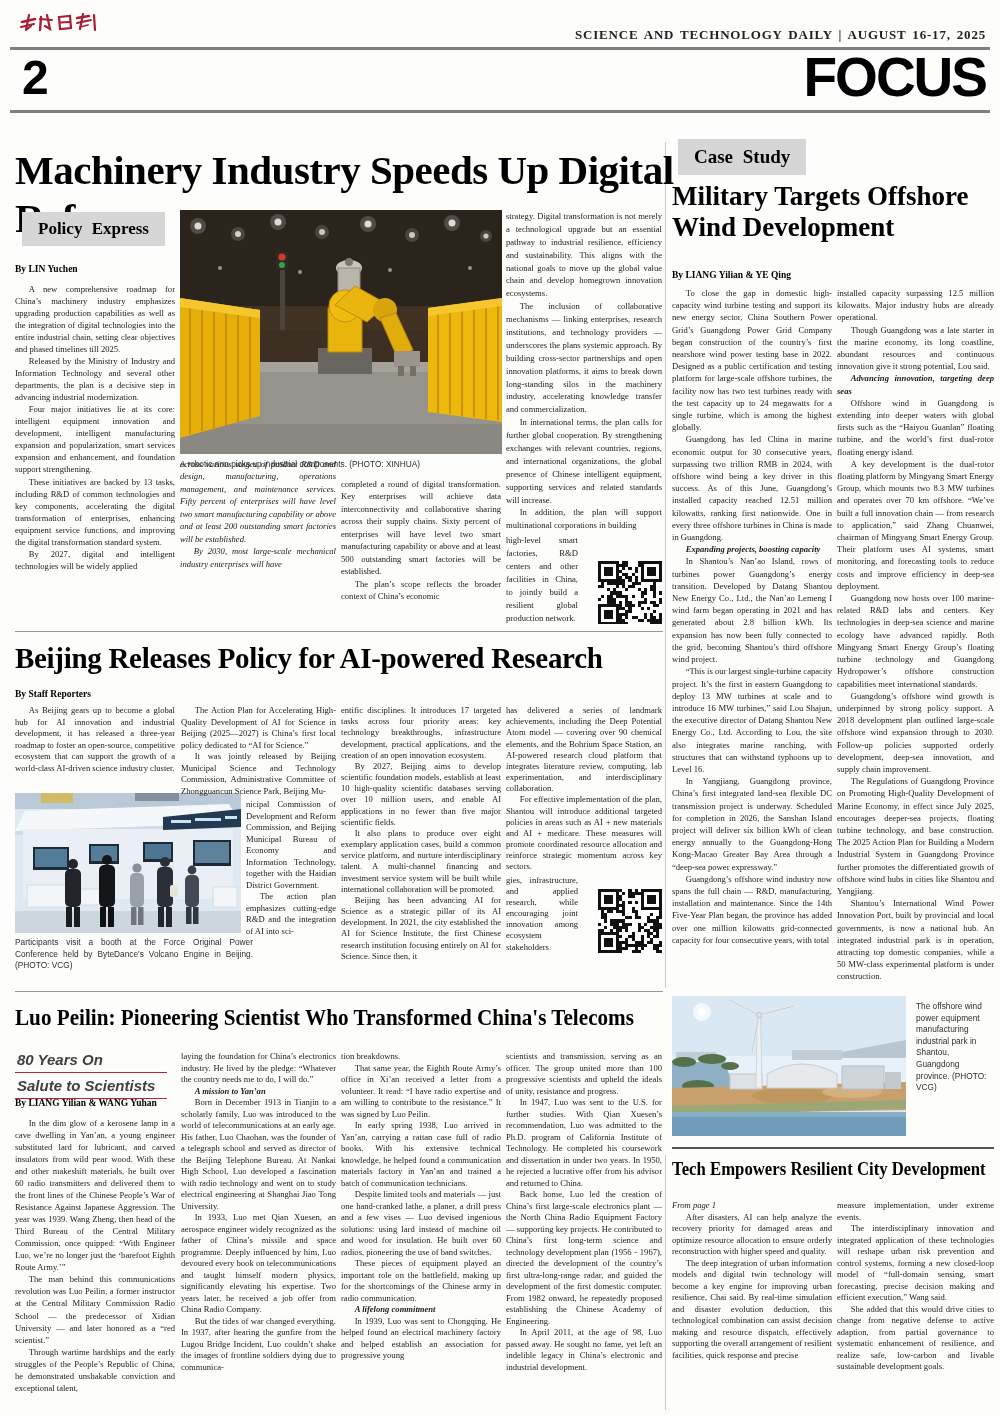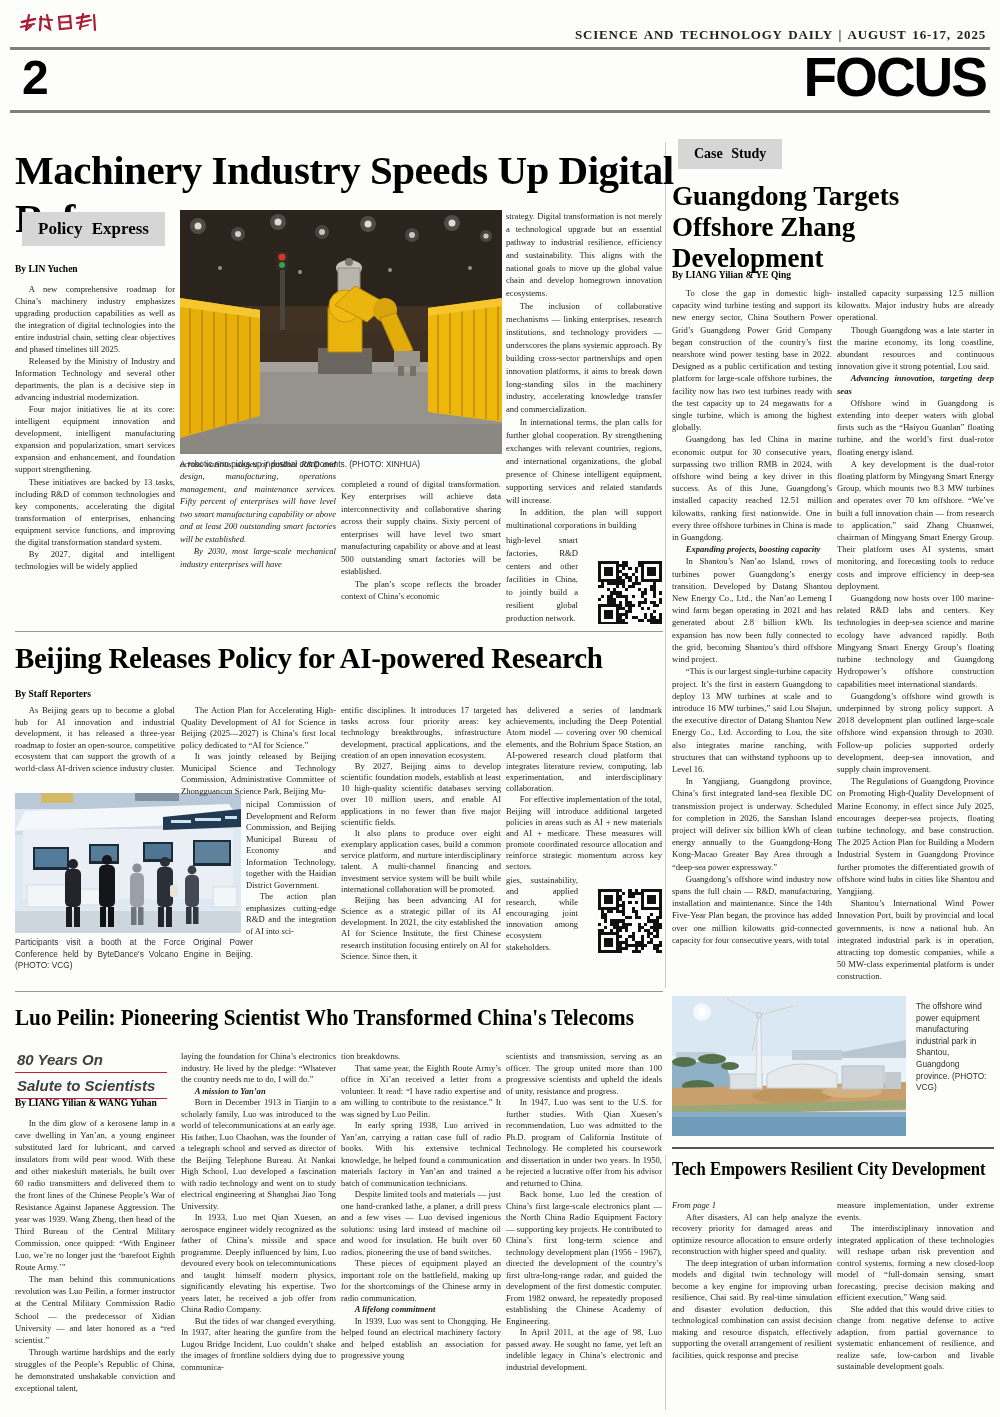--- a/index.html
+++ b/index.html
@@ -485,24 +485,24 @@
     </div>
   <div class="col" style="left:341px;top:705px;width:160px;height:280px;line-height:1.3;">
       <p class="noindent">entific disciplines. It introduces 17 targeted tasks across four priority areas: key technology breakthroughs, infrastructure development, practical applications, and the creation of an open innovation ecosystem.</p>
       <p>By 2027, Beijing aims to develop scientific foundation models, establish at least 10 high-quality scientific databases serving over 10 million users, and enable AI applications in no fewer than five major scientific fields.</p>
       <p>It also plans to produce over eight exemplary application cases, build a common service platform, and nurture interdisciplinary talent. A multi-channel financing and investment service system will be built while international collaboration will be promoted.</p>
       <p>Beijing has been advancing AI for Science as a strategic pillar of its AI development. In 2021, the city established the AI for Science Institute, the first Chinese research institution focusing entirely on AI for Science. Since then, it</p>
     </div>
   <div class="col" style="left:506px;top:705px;width:156px;height:280px;line-height:1.3;">
     <div>
         <p class="noindent">has delivered a series of landmark achievements, including the Deep Potential Atom model — covering over 90 chemical elements, and the Bohrium Space Station, an AI-powered research cloud platform that integrates literature review, computing, lab experimentation, and interdisciplinary collaboration.</p>
-        <p>For effective implementation of the total, Beijing will introduce additional targeted policies in areas such as AI + new materials and AI + medicare. These measures will promote coordinated resource allocation and reinforce strategic momentum across key sectors.</p>
+        <p>For effective implementation of the plan, Shantou will introduce additional targeted policies in areas such as AI + new materials and AI + medicare. These measures will promote coordinated resource allocation and reinforce strategic momentum across key sectors.</p>
       </div>
     <div class="qr-row">
-      <p class="noindent">gies, sustainability, and applied research, while encouraging joint innovation among ecosystem stakeholders.</p>
+      <p class="noindent">gies, infrastructure, and applied research, while encouraging joint innovation among ecosystem stakeholders.</p>
       <div class="qr">
           <svg xmlns="http://www.w3.org/2000/svg" viewBox="0 0 21 21" shape-rendering="crispEdges">
             <rect width="21" height="21" fill="#fff"></rect>
             <rect x="0" y="0" width="1" height="1" fill="#111"></rect>
             <rect x="1" y="0" width="1" height="1" fill="#111"></rect>
             <rect x="2" y="0" width="1" height="1" fill="#111"></rect>
             <rect x="3" y="0" width="1" height="1" fill="#111"></rect>
             <rect x="4" y="0" width="1" height="1" fill="#111"></rect>
             <rect x="5" y="0" width="1" height="1" fill="#111"></rect>
             <rect x="6" y="0" width="1" height="1" fill="#111"></rect>
@@ -734,22 +734,22 @@
             <rect x="13" y="20" width="1" height="1" fill="#111"></rect>
             <rect x="19" y="20" width="1" height="1" fill="#111"></rect>
             <rect x="20" y="20" width="1" height="1" fill="#111"></rect>
           </svg>
         </div>
     </div>
   </div>
 
   <div class="abs thinline" style="left:15px;top:991px;width:648px;height:1px;"></div>
 
-  <div class="abs" style="left:678px;top:139px;"><span class="kicker" style="font-size:14px;">Case Study</span></div>
-  <div class="abs headline cs-title" style="left:672px;top:181px;width:322px;font-size:27px;">Guangdong Targets Offshore Zhang Development</div>
+  <div class="abs" style="left:678px;top:139px;"><span class="kicker" style="font-size:19px;">Case Study</span></div>
+  <div class="abs headline cs-title" style="left:672px;top:181px;width:322px;font-size:27px;">Military Targets Offshore Wind Development</div>
   <div class="abs byline" style="left:672px;top:270px;">By LIANG Yilian &amp; YE Qing</div>
   <div class="col lh142" style="left:672px;top:287px;width:160px;height:700px;">
       <p>To close the gap in domestic high-capacity wind turbine testing and support its new energy sector, China Southern Power Grid’s Guangdong Power Grid Company began construction of the country’s first nearshore wind power testing base in 2022. Designed as a public certification and testing platform for large-scale offshore turbines, the facility now has two test turbines ready with the test capacity up to 24 megawatts for a single turbine, which is among the highest globally.</p>
       <p>Guangdong has led China in marine economic output for 30 consecutive years, surpassing two trillion RMB in 2024, with offshore wind being a key driver in this success. As of this June, Guangdong’s installed capacity reached 12.51 million kilowatts, ranking first nationwide. One in every three offshore turbines in China is made in Guangdong.</p>
       <p class="subhead">Expanding projects, boosting capacity</p>
       <p>In Shantou’s Nan’ao Island, rows of turbines power Guangdong’s energy transition. Developed by Datang Shantou New Energy Co., Ltd., the Nan’ao Lemeng I wind farm began operating in 2021 and has generated about 2.8 billion kWh. Its expansion has now been fully connected to the grid, becoming Shantou’s third offshore wind project.</p>
       <p>“This is our largest single-turbine capacity project. It’s the first in eastern Guangdong to deploy 13 MW turbines at scale and to introduce 16 MW turbines,” said Lou Shajun, the executive director of Datang Shantou New Energy Co., Ltd. According to Lou, the site also integrates marine ranching, with structures that can withstand typhoons up to Level 16.</p>
       <p>In Yangjiang, Guangdong province, China’s first integrated land-sea flexible DC transmission project is underway. Scheduled for completion in 2026, the Sanshan Island project will deliver six billion kWh of clean energy annually to the Guangdong-Hong Kong-Macao Greater Bay Area through a “deep-sea power expressway.”</p>
       <p>Guangdong’s offshore wind industry now spans the full chain — R&amp;D, manufacturing, installation and maintenance. Since the 14th Five-Year Plan began, the province has added over one million kilowatts grid-connected capacity for four consecutive years, with total</p>
     </div>

